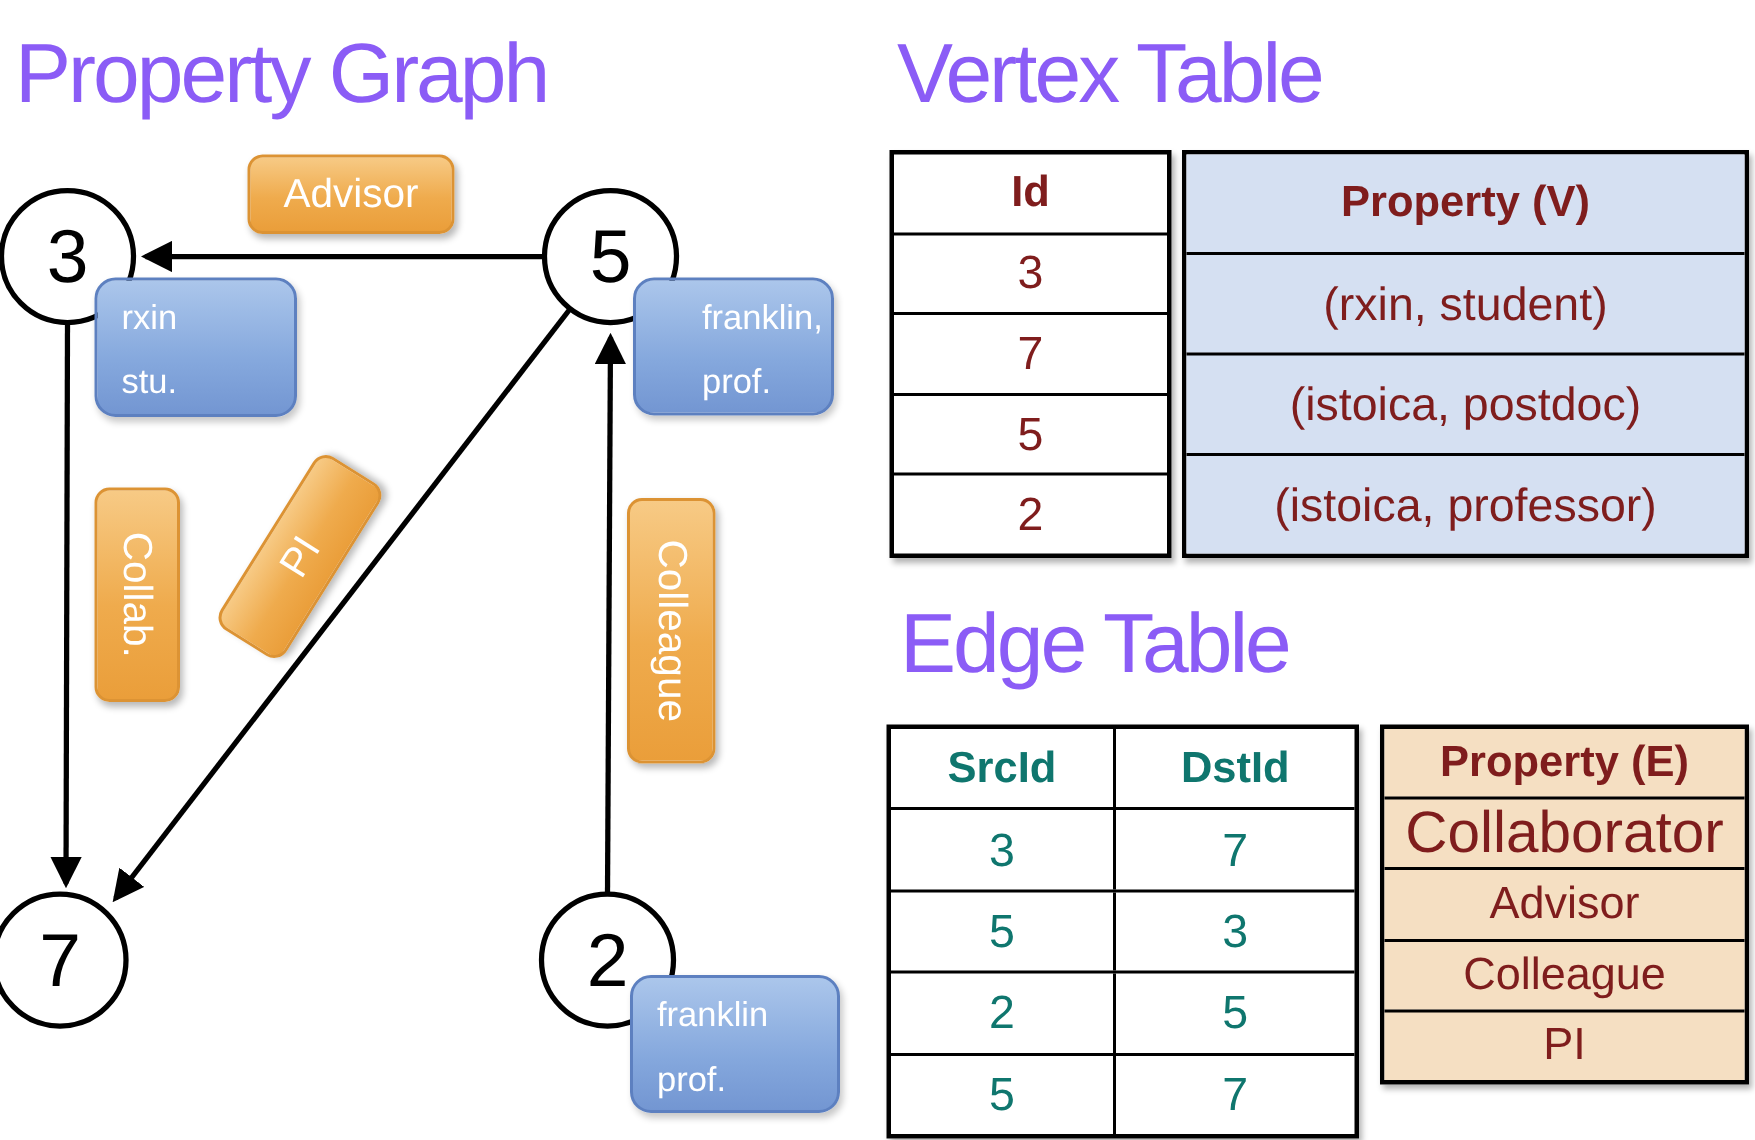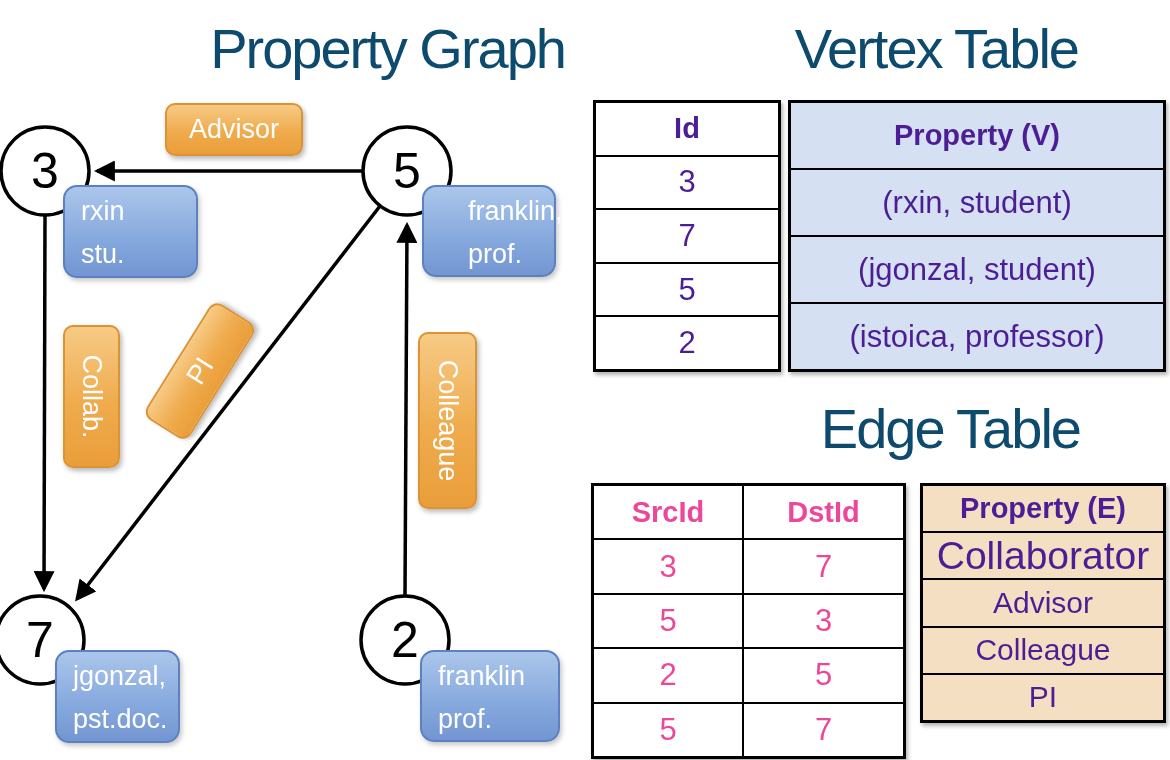--- a/index.html
+++ b/index.html
@@ -1,68 +1,68 @@
 <!DOCTYPE html>
 <html><head>
 <meta charset="utf-8">
 <style>
   html,body { margin:0; padding:0; background:#ffffff; }
   .canvas {
     position:relative; width:1170px; height:760px; overflow:hidden;
     background:#ffffff; font-family:"Liberation Sans", sans-serif;
   }
   .title {
-    position:absolute; text-align:right; color:#0c4a6e;
+    position:absolute; text-align:left; color:#8b5cf6;
     font-size:56px; font-weight:300; letter-spacing:-2px; white-space:nowrap;
   }
   svg.graph-svg { position:absolute; left:0; top:0; z-index:1; }
 
   
   .edge-label {
     position:absolute; z-index:3; display:flex; align-items:center; justify-content:center;
     background:linear-gradient(180deg,#f7ca85 0%,#efab4d 55%,#ea9e3a 100%);
     border:2px solid #dc9334; border-radius:10px;
     box-shadow:2px 3px 5px rgba(0,0,0,0.28);
     color:#fff; font-size:27px; box-sizing:border-box;
   }
   .edge-label .vtext { transform:rotate(90deg); white-space:nowrap; }
 
   
   .vprop {
     position:absolute; z-index:3; box-sizing:border-box;
     background:linear-gradient(180deg,#abc6eb 0%,#85a8dd 60%,#7396d2 100%);
     border:2px solid #5d80c0; border-radius:14px;
     box-shadow:2px 3px 5px rgba(0,0,0,0.22);
-    color:#fff; font-size:27px; line-height:43px; padding:3px 0 0 16px;
+    color:#fff; font-size:23px; line-height:43px; padding:3px 0 0 16px;
   }
   .vnum {
     position:absolute; z-index:2; width:80px; height:64px;
     display:flex; align-items:center; justify-content:center;
     font-size:50px; font-weight:300; color:#000;
   }
 
   
   .tcol {
     position:absolute; box-sizing:border-box; border:3px solid #000;
     display:flex; flex-direction:column; background:#fff;
     box-shadow:2px 3px 4px rgba(0,0,0,0.30);
   }
   .tcell {
     flex:1; display:flex; align-items:center; justify-content:center;
-    border-top:2.5px solid #000; font-size:31px; color:#4c1d95; white-space:nowrap;
+    border-top:2.5px solid #000; font-size:31px; color:#7f1d1d; white-space:nowrap;
   }
   .tcell:first-child { border-top:none; }
   .tcell.hdr { font-weight:bold; font-size:29px; }
   .bluecol .tcell { background:#d5e0f2; }
   .tancol  .tcell { background:#f5dfc2; }
   .pairrow { flex:1; display:flex; border-top:2.5px solid #000; }
   .pairrow:first-child { border-top:none; }
   .pairrow .pcell {
     display:flex; align-items:center; justify-content:center;
-    font-size:31px; color:#ec4899; white-space:nowrap;
+    font-size:31px; color:#0f766e; white-space:nowrap;
   }
   .pairrow .pcell.c1 { width:148px; }
   .pairrow .pcell.c2 { flex:1; border-left:2.5px solid #000;text-align:right; }
   .pairrow .pcell.hdr { font-weight:bold; font-size:29px; }
 </style>
 </head>
 <body>
 
 <div class="canvas">
 
@@ -105,41 +105,37 @@
   </div>
 
   <div class="vprop" style="left:63px; top:185px; width:135px; height:93px;">
     <div>rxin</div>
     <div>stu.</div>
   </div>
   <div class="vprop" style="left:422px; top:185px; width:134px; height:92px;padding-left:44px;">
     <div>franklin,</div>
     <div>prof.</div>
   </div>
-  <div class="vprop" style="left:55px; top:650px; width:125px; height:93px;">
-    <div>jgonzal,</div>
-    <div>pst.doc.</div>
-  </div>
   <div class="vprop" style="left:420px; top:650px; width:140px; height:92px;">
     <div>franklin</div>
     <div>prof.</div>
   </div>
 
   <div class="tcol" style="left:593px; top:100px; width:188px; height:272px;">
     <div class="tcell hdr">Id</div>
     <div class="tcell">3</div>
     <div class="tcell">7</div>
     <div class="tcell">5</div>
     <div class="tcell">2</div>
   </div>
 
   <div class="tcol bluecol" style="left:788px; top:100px; width:378px; height:272px;">
     <div class="tcell hdr">Property (V)</div>
     <div class="tcell">(rxin, student)</div>
-    <div class="tcell">(jgonzal, student)</div>
+    <div class="tcell">(istoica, postdoc)</div>
     <div class="tcell">(istoica, professor)</div>
   </div>
 
   <div class="tcol" style="left:591px; top:483px; width:315px; height:276px;">
     <div class="pairrow">
       <div class="pcell c1 hdr">SrcId</div>
       <div class="pcell c2 hdr">DstId</div>
     </div>
     <div class="pairrow">
       <div class="pcell c1">3</div>

